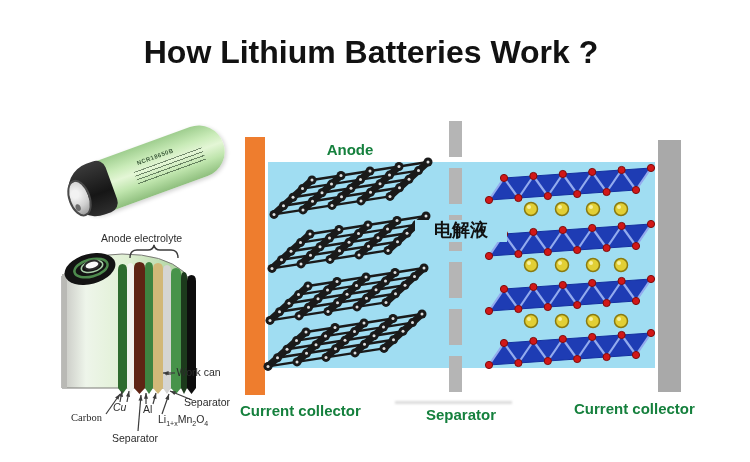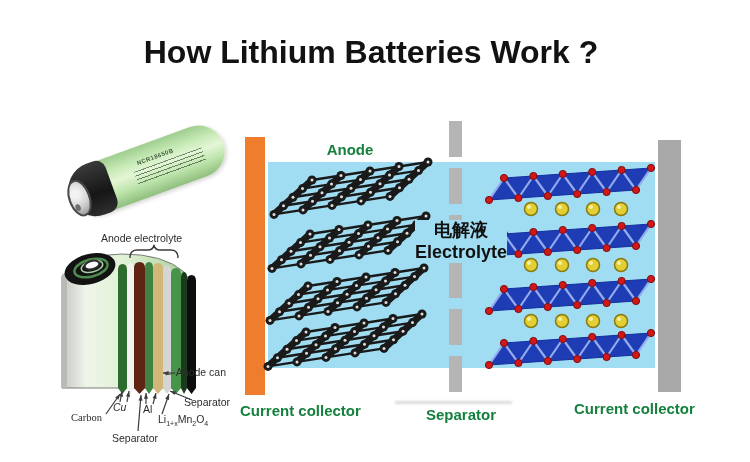--- a/index.html
+++ b/index.html
@@ -115,21 +115,21 @@
         <line x1="64" y1="186" x2="78" y2="166" stroke="#3c3c3c" stroke-width="1.2"></line>
         <polygon points="78,166 76.4533077072186,171.79721855301753 73.08235375509663,169.43755078653214" fill="#3c3c3c"></polygon>
         <line x1="120" y1="186" x2="127" y2="166" stroke="#3c3c3c" stroke-width="1.2"></line>
         <polygon points="127,166 127.07994871767573,171.99946732656676 123.19618518631877,170.64015009059182" fill="#3c3c3c"></polygon>
         <line x1="96" y1="203" x2="99" y2="167" stroke="#3c3c3c" stroke-width="1.2"></line>
         <polygon points="99,167 100.58221618698768,172.78762403215984 96.48165592061328,172.44591067662864" fill="#3c3c3c"></polygon>
       </g>
   </svg>
 
   <div class="cutlbl" style="left:101px;top:232px;">Anode electrolyte</div>
-  <div class="cutlbl" style="left:163px;top:366px;"><span>←</span> <span>Anode can</span></div>
+  <div class="cutlbl" style="left:163px;top:366px;"><span>←</span> <span>Work can</span></div>
   <div class="cutlbl" style="left:184px;top:396px;">Separator</div>
   <div class="cutlbl" style="left:113px;top:401px;font-style:italic;">Cu</div>
   <div class="cutlbl" style="left:143px;top:403px;">Al</div>
   <div class="cutlbl" style="left:71px;top:412px;font-family:Liberation Serif, serif;">Carbon</div>
   <div class="cutlbl" style="left:158px;top:413px;"><span>Li</span><sub>1+x</sub><span>Mn</span><sub>2</sub><span>O</span><sub>4</sub></div>
   <div class="cutlbl" style="left:112px;top:432px;">Separator</div>
 
   <div class="bar" id="collector-left"></div>
   <div class="bar" id="electrolyte-region"></div>
   <div class="bar" id="separator-bar"></div>
@@ -495,19 +495,18 @@
       <circle cx="560" cy="319" r="2" fill="#f7f0a0"></circle>
       <circle cx="593" cy="321" r="6.5" fill="#e2cf35" stroke="#8a7a10" stroke-width="1.5"></circle>
       <circle cx="591" cy="319" r="2" fill="#f7f0a0"></circle>
       <circle cx="621" cy="321" r="6.5" fill="#e2cf35" stroke="#8a7a10" stroke-width="1.5"></circle>
       <circle cx="619" cy="319" r="2" fill="#f7f0a0"></circle>
     </svg>
 
   <div class="lbl" style="left:318px;top:141px;width:64px;">Anode</div>
   <div id="electrolyte-label">
     <div>电解液</div>
-    <div>Electrolyte</div>
   </div>
   <div class="lbl" style="left:240px;top:402px;width:118px;">Current collector</div>
   <div class="lbl" style="left:424px;top:406px;width:74px;">Separator</div>
   <div class="lbl" style="left:574px;top:400px;width:118px;">Current collector</div>
 
 </div>
 
 </body></html>

